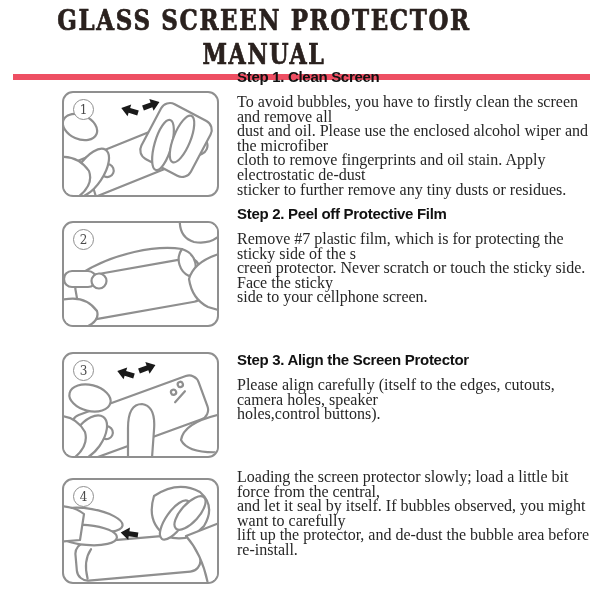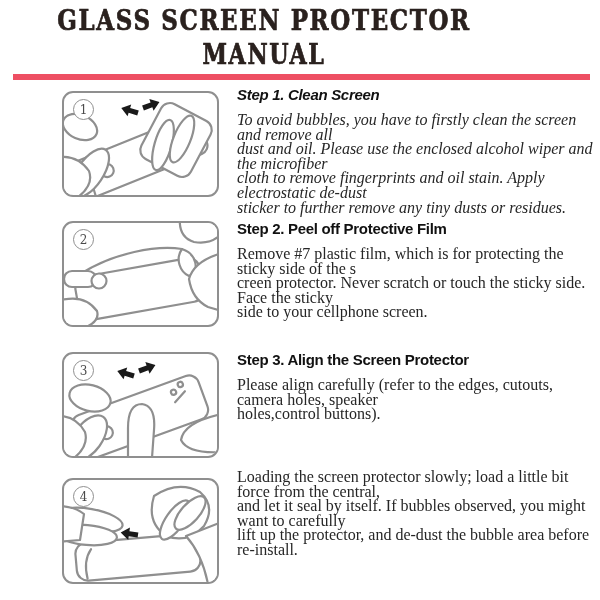--- a/index.html
+++ b/index.html
@@ -40,22 +40,22 @@
     position:absolute;top:6px;left:9px;width:21px;height:21px;z-index:2;
     border:1.6px solid var(--line-art);border-radius:50%;background:#fff;
     display:flex;align-items:center;justify-content:center;
     font-family:"DejaVu Serif",serif;font-size:12px;color:#4a4a4a;
   }
   .line-art{fill:none;stroke:currentColor;stroke-width:2.2;stroke-linecap:round;stroke-linejoin:round;}
   .fill-white{fill:#ffffff;}
   .arrow{fill:var(--arrow);stroke:none;}
   
   .step-text{position:absolute;left:237px;width:358px;}
-  .step-text-1{top:86px;font-style:italic;}
-  .step-text-2{top:220px;}
+  .step-text-1{top:68px;}
+  .step-text-2{top:205px;}
   .step-text-3{top:351px;}
   .step-text-4{top:470px;}
   .step-heading{
     margin:0 0 10px 0;font-family:"Liberation Sans",sans-serif;
     font-size:15px;font-weight:bold;letter-spacing:-0.3px;color:#111111;
   }
   .step-body{
     margin:0;font-family:"Liberation Serif",serif;font-size:16px;line-height:14.6px;
     color:var(--body-text);white-space:pre-line;
   }
@@ -155,21 +155,21 @@
       <path class="fill-white" d="M-4 64 Q14 64 23 80 Q27 94 12 106 L-4 106 Z"></path>
     </g>
     <g class="arrow">
       <path transform="translate(72,24) rotate(197)" d="M0,-2.6 L9,-2.6 L9,-6.2 L17.5,0 L9,6.2 L9,2.6 L0,2.6 Z"></path>
       <path transform="translate(77,19) rotate(-20)" d="M0,-2.6 L9,-2.6 L9,-6.2 L17.5,0 L9,6.2 L9,2.6 L0,2.6 Z"></path>
     </g>
   </svg>
 </div>
 <div class="step-text step-text-3">
   <h3 class="step-heading">Step 3. Align the Screen Protector</h3>
-  <p class="step-body">Please align carefully (refer to the edges, cutouts, camera holes, speaker
+  <p class="step-body">Please align carefully (itself to the edges, cutouts, camera holes, speaker
 holes,control buttons).</p>
 </div>
 
 <div class="panel panel-4">
   <span class="badge">4</span>
   <svg viewBox="0 0 157 106">
     <g class="line-art">
 
       <g transform="rotate(-5 78 80)">
         <rect class="fill-white" x="14" y="60" width="124" height="38" rx="11"></rect>

